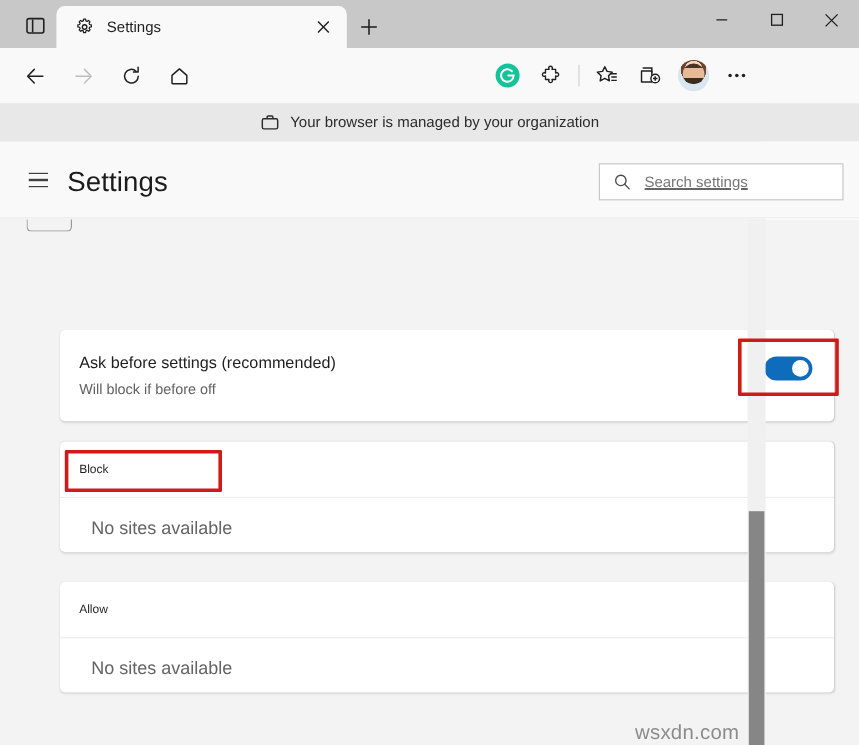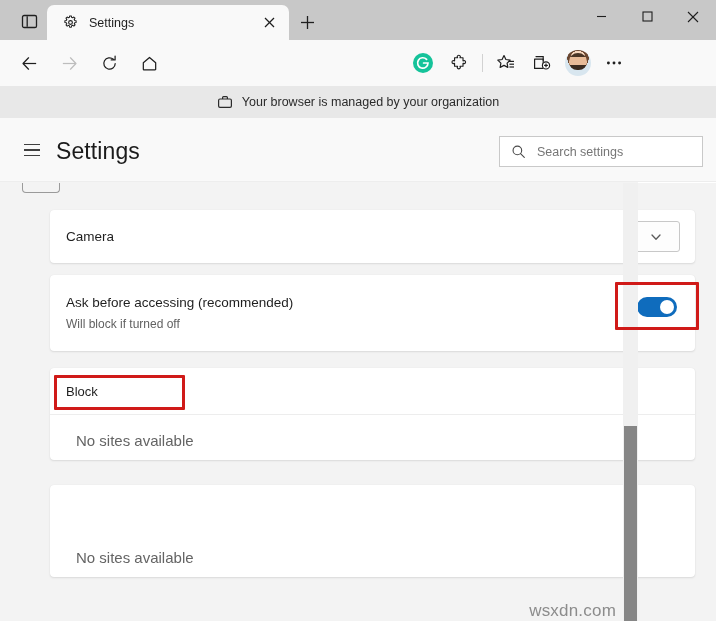--- a/index.html
+++ b/index.html
@@ -113,21 +113,21 @@
     display: flex; flex-direction: column; justify-content: center; align-items: center; gap: 4px;
   }
   .hamburger span { display: block; width: 16px; height: 1.4px; background: #404040; }
   .settings-title {
     position: absolute; left: 56px; top: 138px;
     font-size: 23px; color: #1b1b1b; font-weight: 400; letter-spacing: 0.1px;
   }
   .search-box {
     position: absolute; left: 499px; top: 136px; width: 204px; height: 31px;
     background: #ffffff; border: 1px solid #c9c9c9;
-    display: flex; align-items: center;
+    display: flex; align-items: center; text-decoration: underline;
   }
   .search-icon { margin-left: 11px; width: 15px; height: 15px; }
   .search-input {
     border: 0; outline: none; background: transparent;
     margin-left: 11px; font-size: 12.5px; color: #3a3a3a;
     font-family: "Liberation Sans", sans-serif; flex: 1; height: 100%;
   }
   .search-input::placeholder { color: #767676; }
 
   
@@ -175,21 +175,21 @@
   }
 
   .card-block { top: 185px; height: 92px; }
   .card-allow { top: 302px; height: 92px; }
   .section-head {
     position: absolute; left: 0; top: 0; width: 100%; height: 47px;
     border-bottom: 1px solid #ededed;
     display: flex; align-items: center;
   }
   .section-head .section-title {
-    margin-left: 16px; font-size: 13px; color: #1f1f1f; font-weight: 400;
+    margin-left: 16px; font-size: 10px; color: #1f1f1f; font-weight: 400;
   }
   .empty-text {
     position: absolute; left: 26px; top: 64px; font-size: 15px; color: #646464;
   }
 
   
   .annot {
     position: absolute; border: 3px solid #d01a18; border-radius: 1px;
     pointer-events: none;
   }
@@ -360,45 +360,40 @@
         <line x1="10.2" y1="10.2" x2="14.2" y2="14.3" stroke="#4a4a4a" stroke-width="1.2" stroke-linecap="round"></line>
       </svg>
     </span>
     <input class="search-input" type="text" placeholder="Search settings" style="">
   </div>
 
   <div class="content">
 
     <div class="cut-chip"></div>
 
-    <div class="card card-camera">
-      <span class="card-label">Camera</span>
-      <div class="chevron-btn">
-        <svg width="14" height="14" viewBox="0 0 14 14" aria-hidden="true">
-          <polyline points="3,5 7,9.2 11,5" fill="none" stroke="#5a5a5a" stroke-width="1.3" stroke-linecap="round" stroke-linejoin="round"></polyline>
-        </svg>
-      </div>
-    </div>
 
     <div class="card card-ask">
-      <div class="ask-title">Ask before accessing (recommended)</div>
-      <div class="ask-sub">Will block if turned off</div>
+      <div class="ask-title">Ask before settings (recommended)</div>
+      <div class="ask-sub">Will block if before off</div>
       <div class="toggle-wrap">
         <div class="toggle"></div>
       </div>
     </div>
 
     <div class="card card-block">
       <div class="section-head">
         <span class="section-title">Block</span>
       </div>
       <div class="empty-text">No sites available</div>
     </div>
 
     <div class="card card-allow">
+      <div class="section-head">
+        <span class="section-title">Allow</span>
+      </div>
       <div class="empty-text">No sites available</div>
     </div>
   </div>
 
   <div class="scrollbar-track">
     <div class="scrollbar-thumb"></div>
   </div>
 
   <div class="annot annot-toggle"></div>
   <div class="annot annot-block"></div>

